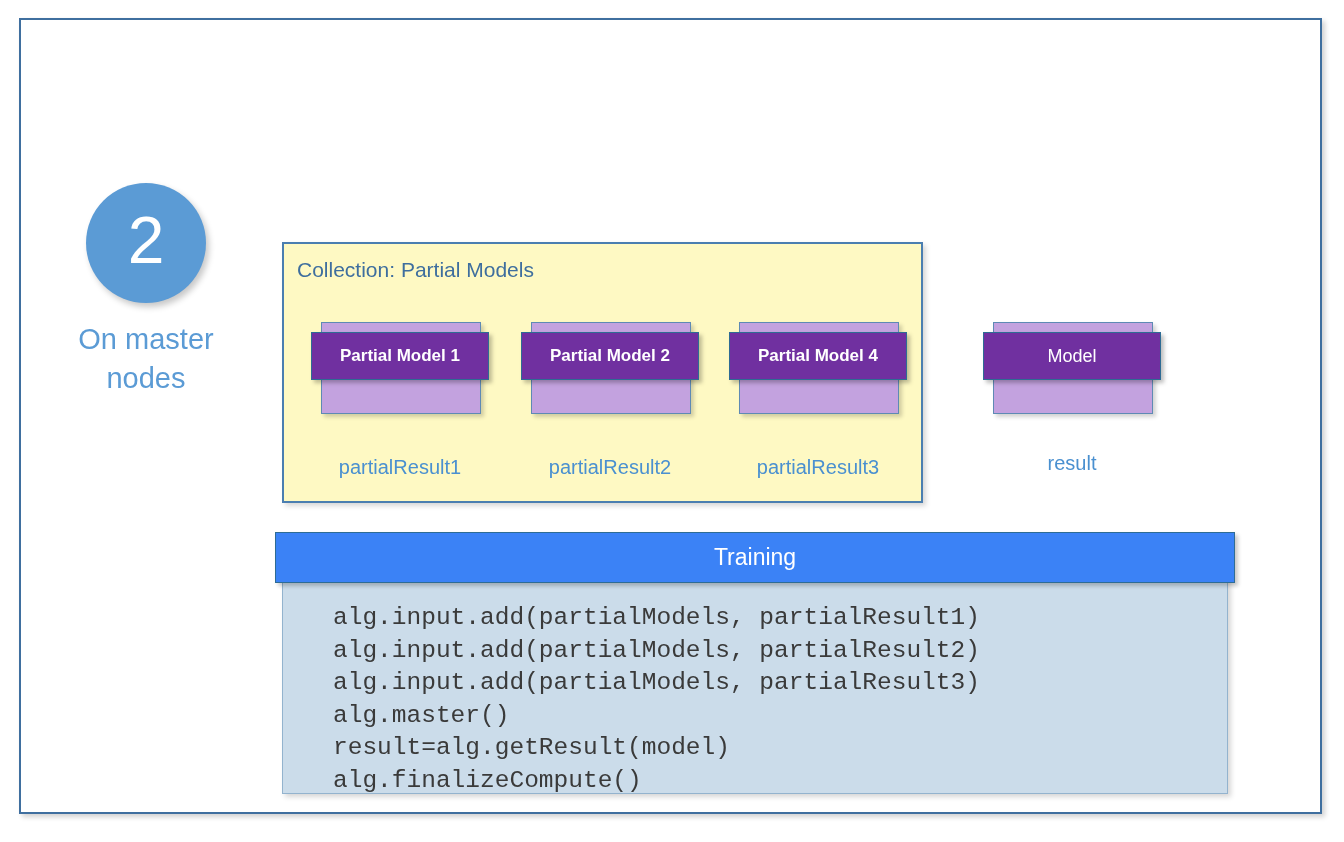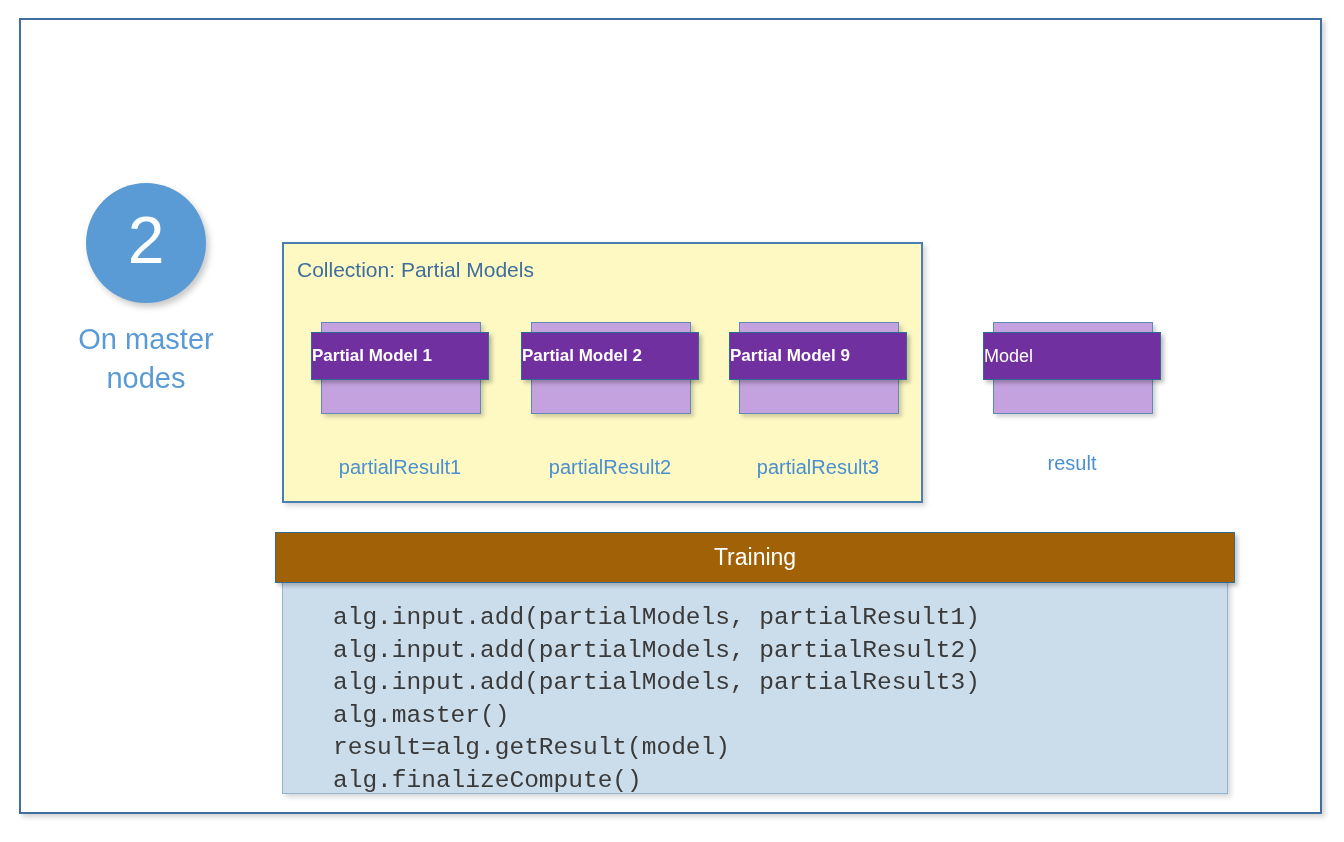--- a/index.html
+++ b/index.html
@@ -107,20 +107,21 @@
     left: 0;
     top: 10px;
     width: 178px;
     height: 48px;
     background: #7030A0;
     border: 1px solid #2E6C94;
     box-sizing: border-box;
     box-shadow: 3px 3px 4px rgba(0,0,0,0.25);
     display: flex;
     align-items: center;
+    justify-content: center;
   }
   .model-stack .band .band-label {
     color: #ffffff;
     font-size: 17px;
     font-weight: bold;
     white-space: nowrap;
   }
   .model-caption {
     position: absolute;
     width: 178px;
@@ -160,21 +161,21 @@
     border: 1px solid #93B3CE;
     box-sizing: border-box;
     box-shadow: 3px 3px 5px rgba(0,0,0,0.16);
   }
   #training-header {
     position: absolute;
     left: 0;
     top: 0;
     width: 960px;
     height: 51px;
-    background: #a16207;
+    background: #3b82f6;
     border: 1px solid #2E6C94;
     box-sizing: border-box;
     display: flex;
     align-items: center;
     justify-content: center;
     box-shadow: 3px 3px 4px rgba(0,0,0,0.22);
   }
   #training-header .title {
     color: #ffffff;
     font-size: 23px;
@@ -218,21 +219,21 @@
     <div class="base"></div>
     <div class="band">
       <span class="band-label">Partial Model 2</span>
     </div>
   </div>
   <div class="model-caption" id="cap-pm2">partialResult2</div>
 
   <div class="model-stack" id="stack-pm3">
     <div class="base"></div>
     <div class="band">
-      <span class="band-label">Partial Model 9</span>
+      <span class="band-label">Partial Model 4</span>
     </div>
   </div>
   <div class="model-caption" id="cap-pm3">partialResult3</div>
 
   <div class="model-stack" id="stack-model">
     <div class="base"></div>
     <div class="band">
       <span class="band-label">Model</span>
     </div>
   </div>

